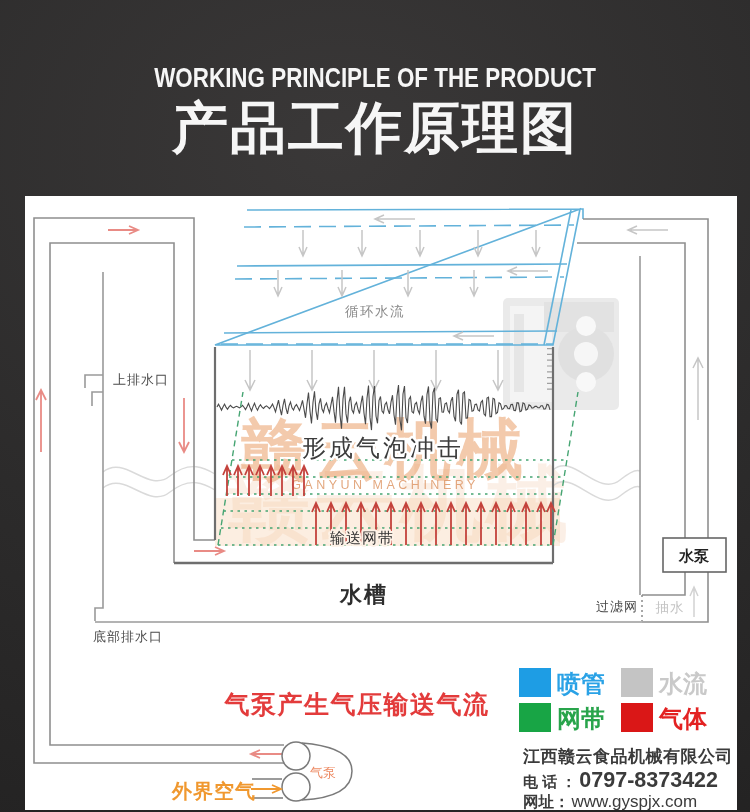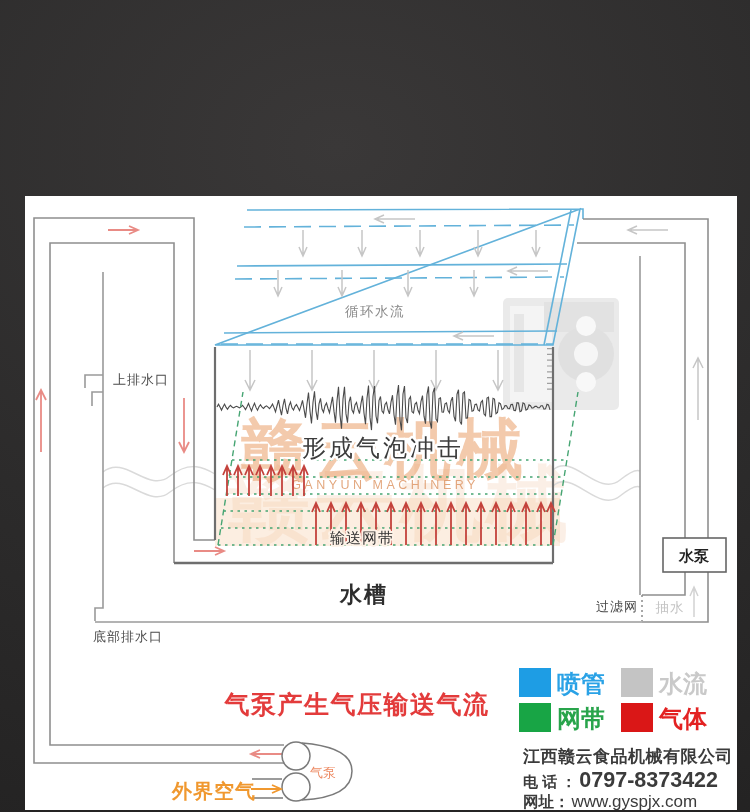--- a/index.html
+++ b/index.html
@@ -12,20 +12,24 @@
   .title-zh{margin-top:6px;font-size:56px;font-weight:bold;letter-spacing:2px;line-height:1;white-space:nowrap;}
   .panel{position:absolute;left:25px;top:196px;width:712px;height:614px;background:#ffffff;}
   svg text{font-family:"Liberation Sans", "DejaVu Sans", sans-serif;}
   .halo{paint-order:stroke;stroke:#ffffff;stroke-width:5px;stroke-linejoin:round;}
   .halo2{paint-order:stroke;stroke:#fdf2e7;stroke-width:4px;stroke-linejoin:round;}
 </style>
 </head>
 <body>
 
 <div class="page">
+  <div class="header">
+    <div class="title-en">WORKING PRINCIPLE OF THE PRODUCT</div>
+    <div class="title-zh">产品工作原理图</div>
+  </div>
 
   <div class="panel">
   <svg width="712" height="614" viewBox="25 196 712 614" xmlns="http://www.w3.org/2000/svg">
     <defs>
       <path id="a-u30" d="M0,0 V-30 M-4,-21 L0,-30 L4,-21" fill="none"></path>
       <path id="a-u42" d="M0,0 V-42 M-4,-33 L0,-42 L4,-33" fill="none"></path>
       <path id="a-u62" d="M0,0 V-62 M-5,-52 L0,-62 L5,-52" fill="none"></path>
       <path id="a-d26" d="M0,0 V26 M-4,17 L0,26 L4,17" fill="none"></path>
       <path id="a-d40" d="M0,0 V40 M-5,30 L0,40 L5,30" fill="none"></path>
       <path id="a-d54" d="M0,0 V54 M-5,44 L0,54 L5,44" fill="none"></path>

